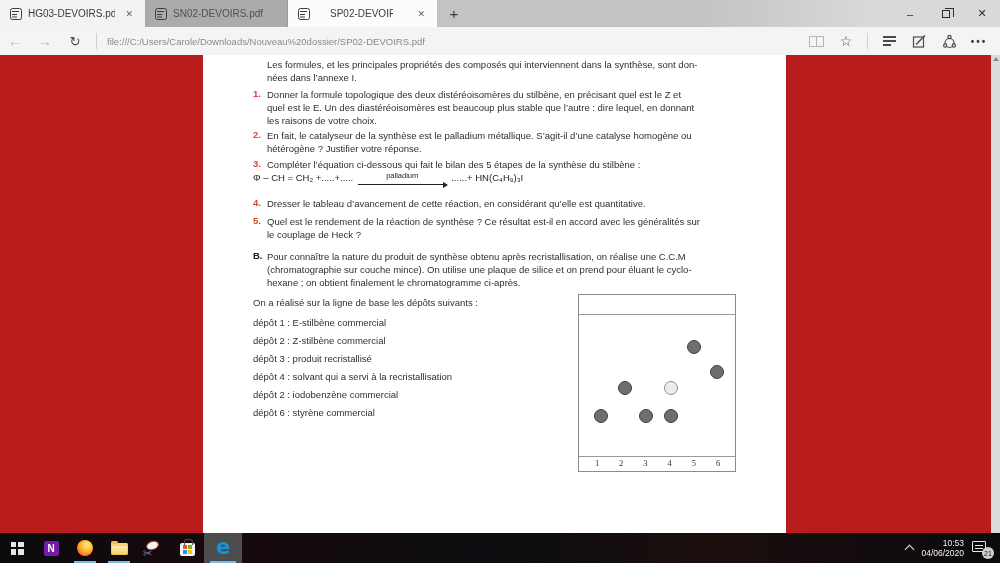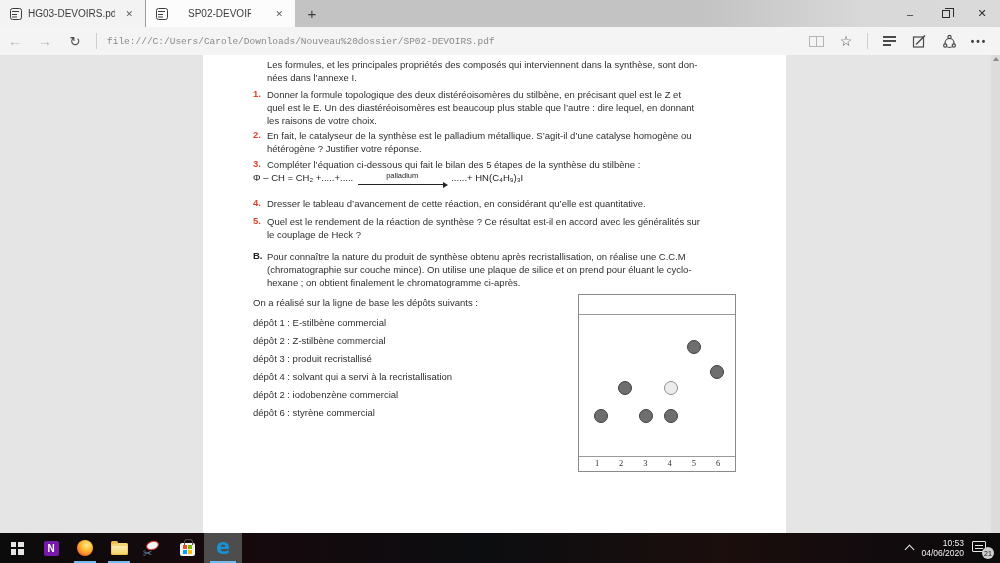--- a/index.html
+++ b/index.html
@@ -25,33 +25,33 @@
   .pdficon { width:12px; height:12px; border:1.5px solid #3e3e3e; border-radius:2.5px; position:relative; flex:0 0 auto; }
   .pdficon::before { content:""; position:absolute; left:1px; top:2px; width:7px; height:1.5px; background:#3e3e3e; }
   .pdficon::after { content:""; position:absolute; left:1px; top:5px; width:5px; height:1.5px; background:#3e3e3e; box-shadow:0 2.5px 0 #3e3e3e; }
 
   
   .addressbar { position:absolute; top:27px; left:0; width:1000px; height:28px; background:#f4f4f4;
     display:flex; align-items:center; font-size:9.5px; }
   .navbtn { width:30px; text-align:center; font-size:14px; color:#b5b5b5; }
   .navbtn.refresh { color:#4f4f4f; font-size:13px; }
   .vsep { width:1px; height:16px; background:#cfcfcf; margin:0 6px; }
-  .url { color:#8a8a8a; font-size:9.5px; white-space:nowrap; overflow:hidden; flex:1; padding-left:4px;font-family:Liberation Mono, monospace; }
+  .url { color:#8a8a8a; font-size:9.5px; white-space:nowrap; overflow:hidden; flex:1; padding-left:4px; }
   .abicons { display:flex; align-items:center; gap:0; padding-right:6px; }
   .abicon { width:30px; height:26px; display:flex; align-items:center; justify-content:center; }
   .bookicon { width:15px; height:11px; border:1px solid #b5b5b5; position:relative; }
   .bookicon::before { content:""; position:absolute; left:6.5px; top:0; width:1px; height:100%; background:#b5b5b5; }
   .star { font-size:14px; color:#4a4a4a; line-height:1; }
   .hublines { width:13px; }
   .hublines div { height:1.5px; background:#4a4a4a; margin:2.5px 0; }
   .hublines div:nth-child(3) { width:8px; }
   .dots { color:#3d3d3d; font-size:10px; letter-spacing:2px; font-weight:bold; }
 
   
-  .content { position:absolute; top:55px; left:0; width:1000px; height:478px; background:#e5e5e5; }
+  .content { position:absolute; top:55px; left:0; width:1000px; height:478px; background:#b91c1c; }
   .scrollbar { position:absolute; right:0; top:0; width:9px; height:100%; background:#dcdcdc; }
   .scrollbar .arr { width:0; height:0; margin:2px auto; border-left:3px solid transparent; border-right:3px solid transparent; border-bottom:4px solid #8a8a8a; }
   .page { position:absolute; left:203px; top:0; width:583px; height:478px; background:#ffffff; color:#2f2f2f; }
   .tblock { position:absolute; font-size:9.5px; line-height:13px; white-space:pre-line; }
   .intro { left:64px; top:3px; width:476px; }
   .item { position:absolute; left:50px; width:490px; }
   .item .num { position:absolute; left:0; top:0; font-weight:bold; color:#e2402f; font-size:9.5px; }
   .item .num.black { color:#202020; }
   .item .itext { display:block; margin-left:14px; font-size:9.5px; line-height:13px; white-space:pre-line; }
   .note { left:50px; top:241px; width:320px; }
@@ -108,20 +108,24 @@
 <body>
 
 <div class="screen">
 
   <div class="tabbar">
     <div class="tab t1">
       <span class="pdficon"></span>
       <span class="label">HG03-DEVOIRS.pdf</span>
       <span class="close">✕</span>
     </div>
+    <div class="tab t2">
+      <span class="pdficon"></span>
+      <span class="label">SN02-DEVOIRS.pdf</span>
+    </div>
     <div class="tab t3">
       <span class="pdficon"></span>
       <span class="label">SP02-DEVOIRS.pdf</span>
       <span class="close">✕</span>
     </div>
     <div class="newtab">+</div>
     <div class="wincontrols">
       <div class="wc">–</div>
       <div class="wc">
           <span class="wc-restore-box"></span>

